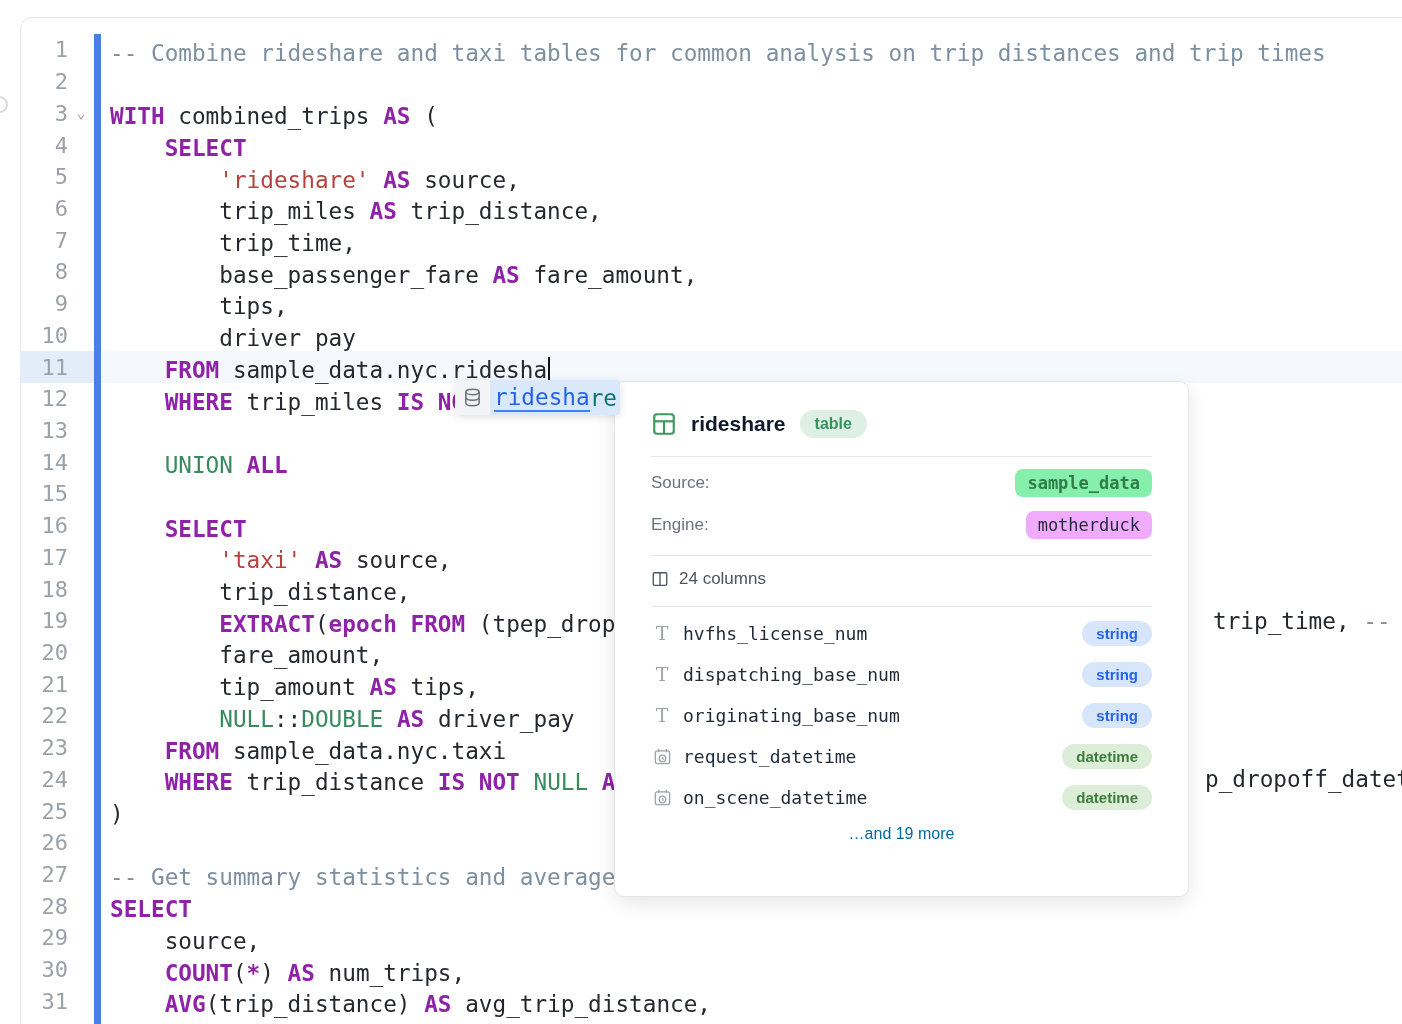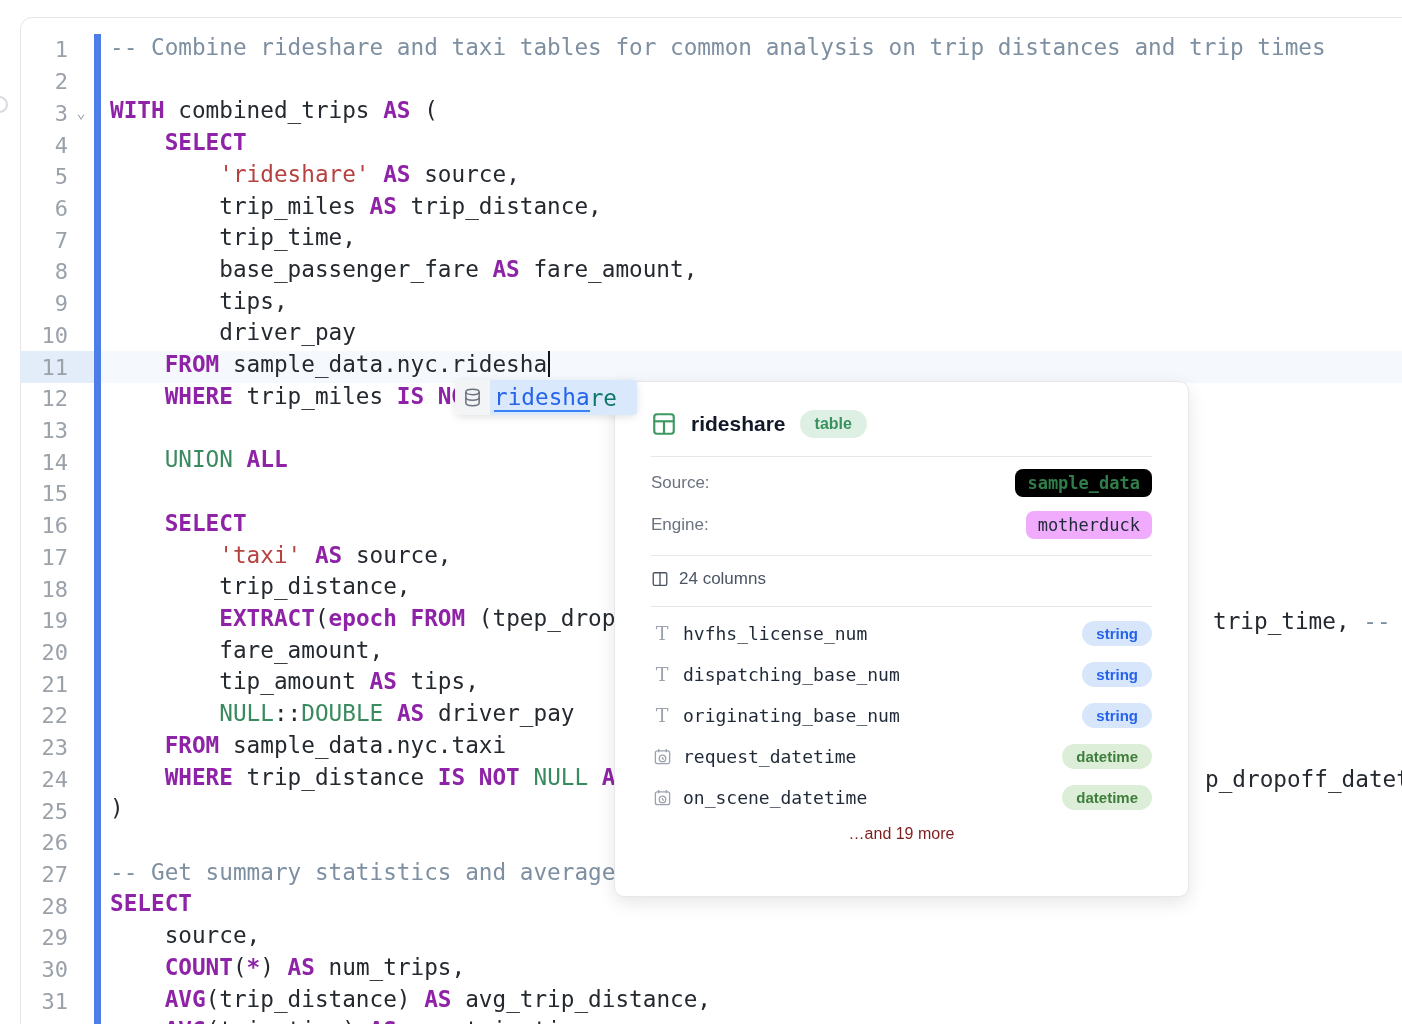--- a/index.html
+++ b/index.html
@@ -19,21 +19,21 @@
   
   .code-area {
     position:absolute; left:20px; top:34px; width:1382px;
     font-family:"DejaVu Sans Mono", monospace; font-size:22.7px;
     color:#24292f; z-index:1;
   }
   .row { display:flex; height:31.72px; align-items:center; white-space:pre; position:relative; }
   .num  { width:48px; text-align:right; color:#9aa1a9; font-size:22px; flex:0 0 48px; }
   .fold { width:26px; flex:0 0 26px; text-align:center; color:#9aa1a9; font-size:15px; }
   .barpad { width:7px; flex:0 0 7px; }
-  .code { padding-left:9px; flex:1; height:100%; display:flex; align-items:flex-start; white-space:pre; }
+  .code { padding-left:9px; flex:1; height:100%; display:flex; align-items:flex-end; white-space:pre; }
   .row.active .gutterbg { background:#e2edf9; }
   .row.active .code { background:#f5f8fc; }
   .gutterbg { display:flex; height:100%; align-items:center; }
 
   .gutter-bar { position:absolute; left:94px; top:34px; width:7px; height:990px;
                 background:#4d7de8; z-index:5; }
 
   .seg-kw  { color:#8f23a7; font-weight:bold; }
   .seg-grn { color:#3a8a5f; }
   .seg-str { color:#b5423f; }
@@ -43,21 +43,21 @@
   .frag { position:absolute; top:0; height:100%; display:flex; align-items:center; white-space:pre; }
 
   
   .ac-item {
     position:absolute; left:455px; top:380px; height:35px; z-index:22;
     display:flex; align-items:stretch; border-radius:6px;
     box-shadow:0 2px 8px rgba(0,0,0,.12); cursor:pointer;
   }
   .ac-iconbox { width:35px; background:#f3f4f6; border-radius:6px 0 0 6px;
                 display:flex; align-items:center; justify-content:center; }
-  .ac-label { width:147px; background:#d9e8fb; border-radius:0 4px 4px 0;
+  .ac-label { width:130px; background:#d9e8fb; border-radius:0 4px 4px 0;
               display:flex; align-items:center; padding-left:4px;
               font-family:"DejaVu Sans Mono", monospace; font-size:22.7px; }
   .ac-match { color:#2563eb; border-bottom:2px solid #3b82f6; }
   .ac-rest  { color:#0f766e; }
 
   
   .popup {
     position:absolute; left:614px; top:381px; width:575px; height:516px;
     background:#ffffff; border:1px solid #e5e7eb; border-radius:10px;
     box-shadow:0 6px 18px rgba(0,0,0,.10); z-index:21;
@@ -67,35 +67,35 @@
   .p-title { font-size:21px; font-weight:bold; color:#111827; margin-left:14px; }
   .p-badge { margin-left:14px; background:#def0e4; color:#38915f; font-weight:bold;
              font-size:16px; padding:5px 15px; border-radius:15px; }
   .p-hr { border:0; border-top:1px solid #e5e7eb; margin-top:14px; }
   .p-kv { display:flex; justify-content:space-between; align-items:center;
           height:32px; margin-top:10px; }
   .p-kv:first-of-type { margin-top:14px; }
   .p-label { color:#6b7280; font-size:17px; }
   .chip { font-family:"DejaVu Sans Mono", monospace; font-size:17px;
           padding:4px 12px; border-radius:8px; }
-  .chip-green { background:#000000; color:#2f7d4b; font-weight:bold;margin-left:20px; }
+  .chip-green { background:#86efac; color:#2f7d4b; font-weight:bold;margin-left:20px; }
   .chip-gray  { background:#f0abfc; color:#1f2937; }
   .p-colcount { display:flex; align-items:center; height:26px; margin-top:10px;
                 color:#4b5563; font-size:17px; }
   .p-colcount span { margin-left:10px; }
   .p-collist { margin-top:6px; }
   .p-colrow { display:flex; align-items:center; height:30px; margin-top:11px; }
   .p-colicon { width:22px; display:flex; justify-content:center; color:#9ca3af; }
   .t-glyph { font-family:"DejaVu Serif", serif; font-size:19px; color:#9ca3af; }
   .p-colname { margin-left:10px; font-family:"DejaVu Sans Mono", monospace;
                font-size:18px; color:#1f2937; flex:1; }
   .type-badge { font-size:15px; font-weight:bold; padding:4px 14px; border-radius:14px; }
   .type-blue  { background:#d7e6fb; color:#2563eb; }
   .type-green { background:#ddeed8; color:#3e7d3c; }
-  .p-more { text-align:center; color:#7f1d1d; font-size:16px; margin-top:13px; }
+  .p-more { text-align:center; color:#0369a1; font-size:16px; margin-top:13px; }
 </style>
 </head>
 <body>
 
 <div class="editor-card"></div>
 <div class="panel-handle"></div>
 <div class="code-area" id="code-area">
     <div class="row"><div class="gutterbg"><span class="num">1</span><span class="fold"></span></div><span class="barpad"></span><div class="code"><span class="seg-com">-- Combine rideshare and taxi tables for common analysis on trip distances and trip times</span></div></div>
     <div class="row"><div class="gutterbg"><span class="num">2</span><span class="fold"></span></div><span class="barpad"></span><div class="code"></div></div>
     <div class="row"><div class="gutterbg"><span class="num">3</span><span class="fold">⌄</span></div><span class="barpad"></span><div class="code"><span class="seg-kw">WITH</span><span class="seg-plain"> combined_trips </span><span class="seg-kw">AS</span><span class="seg-plain"> (</span></div></div>

